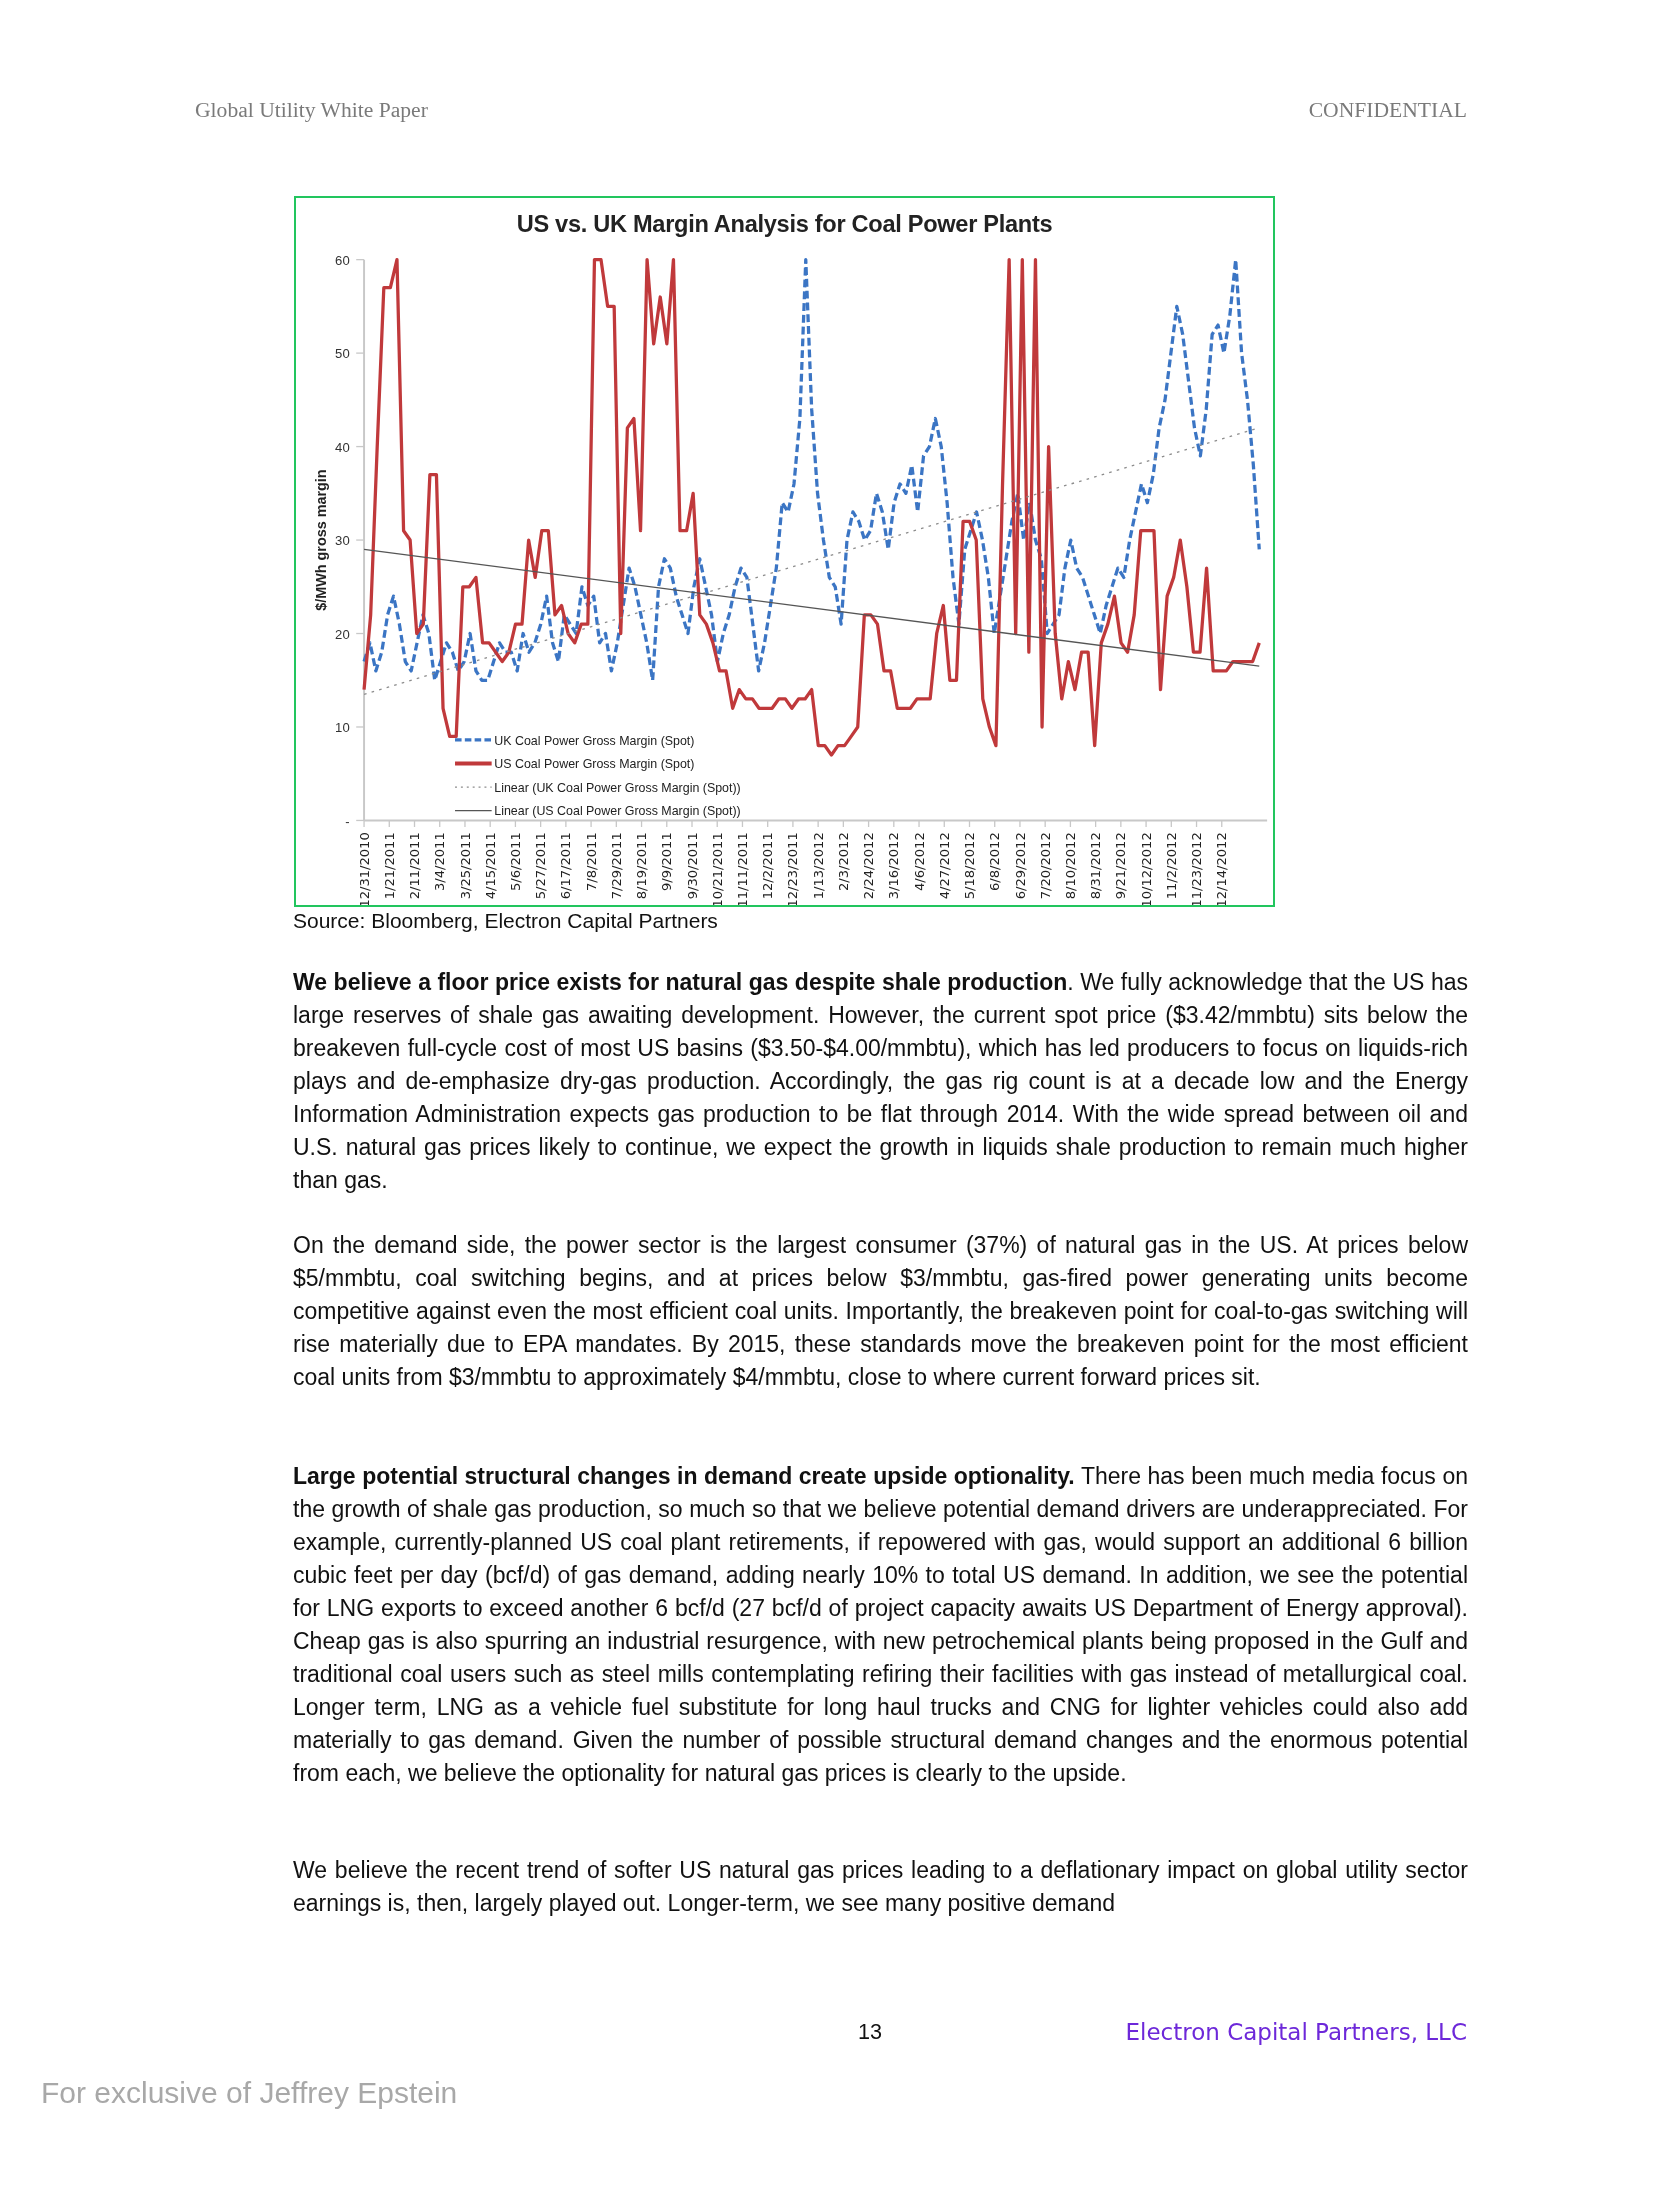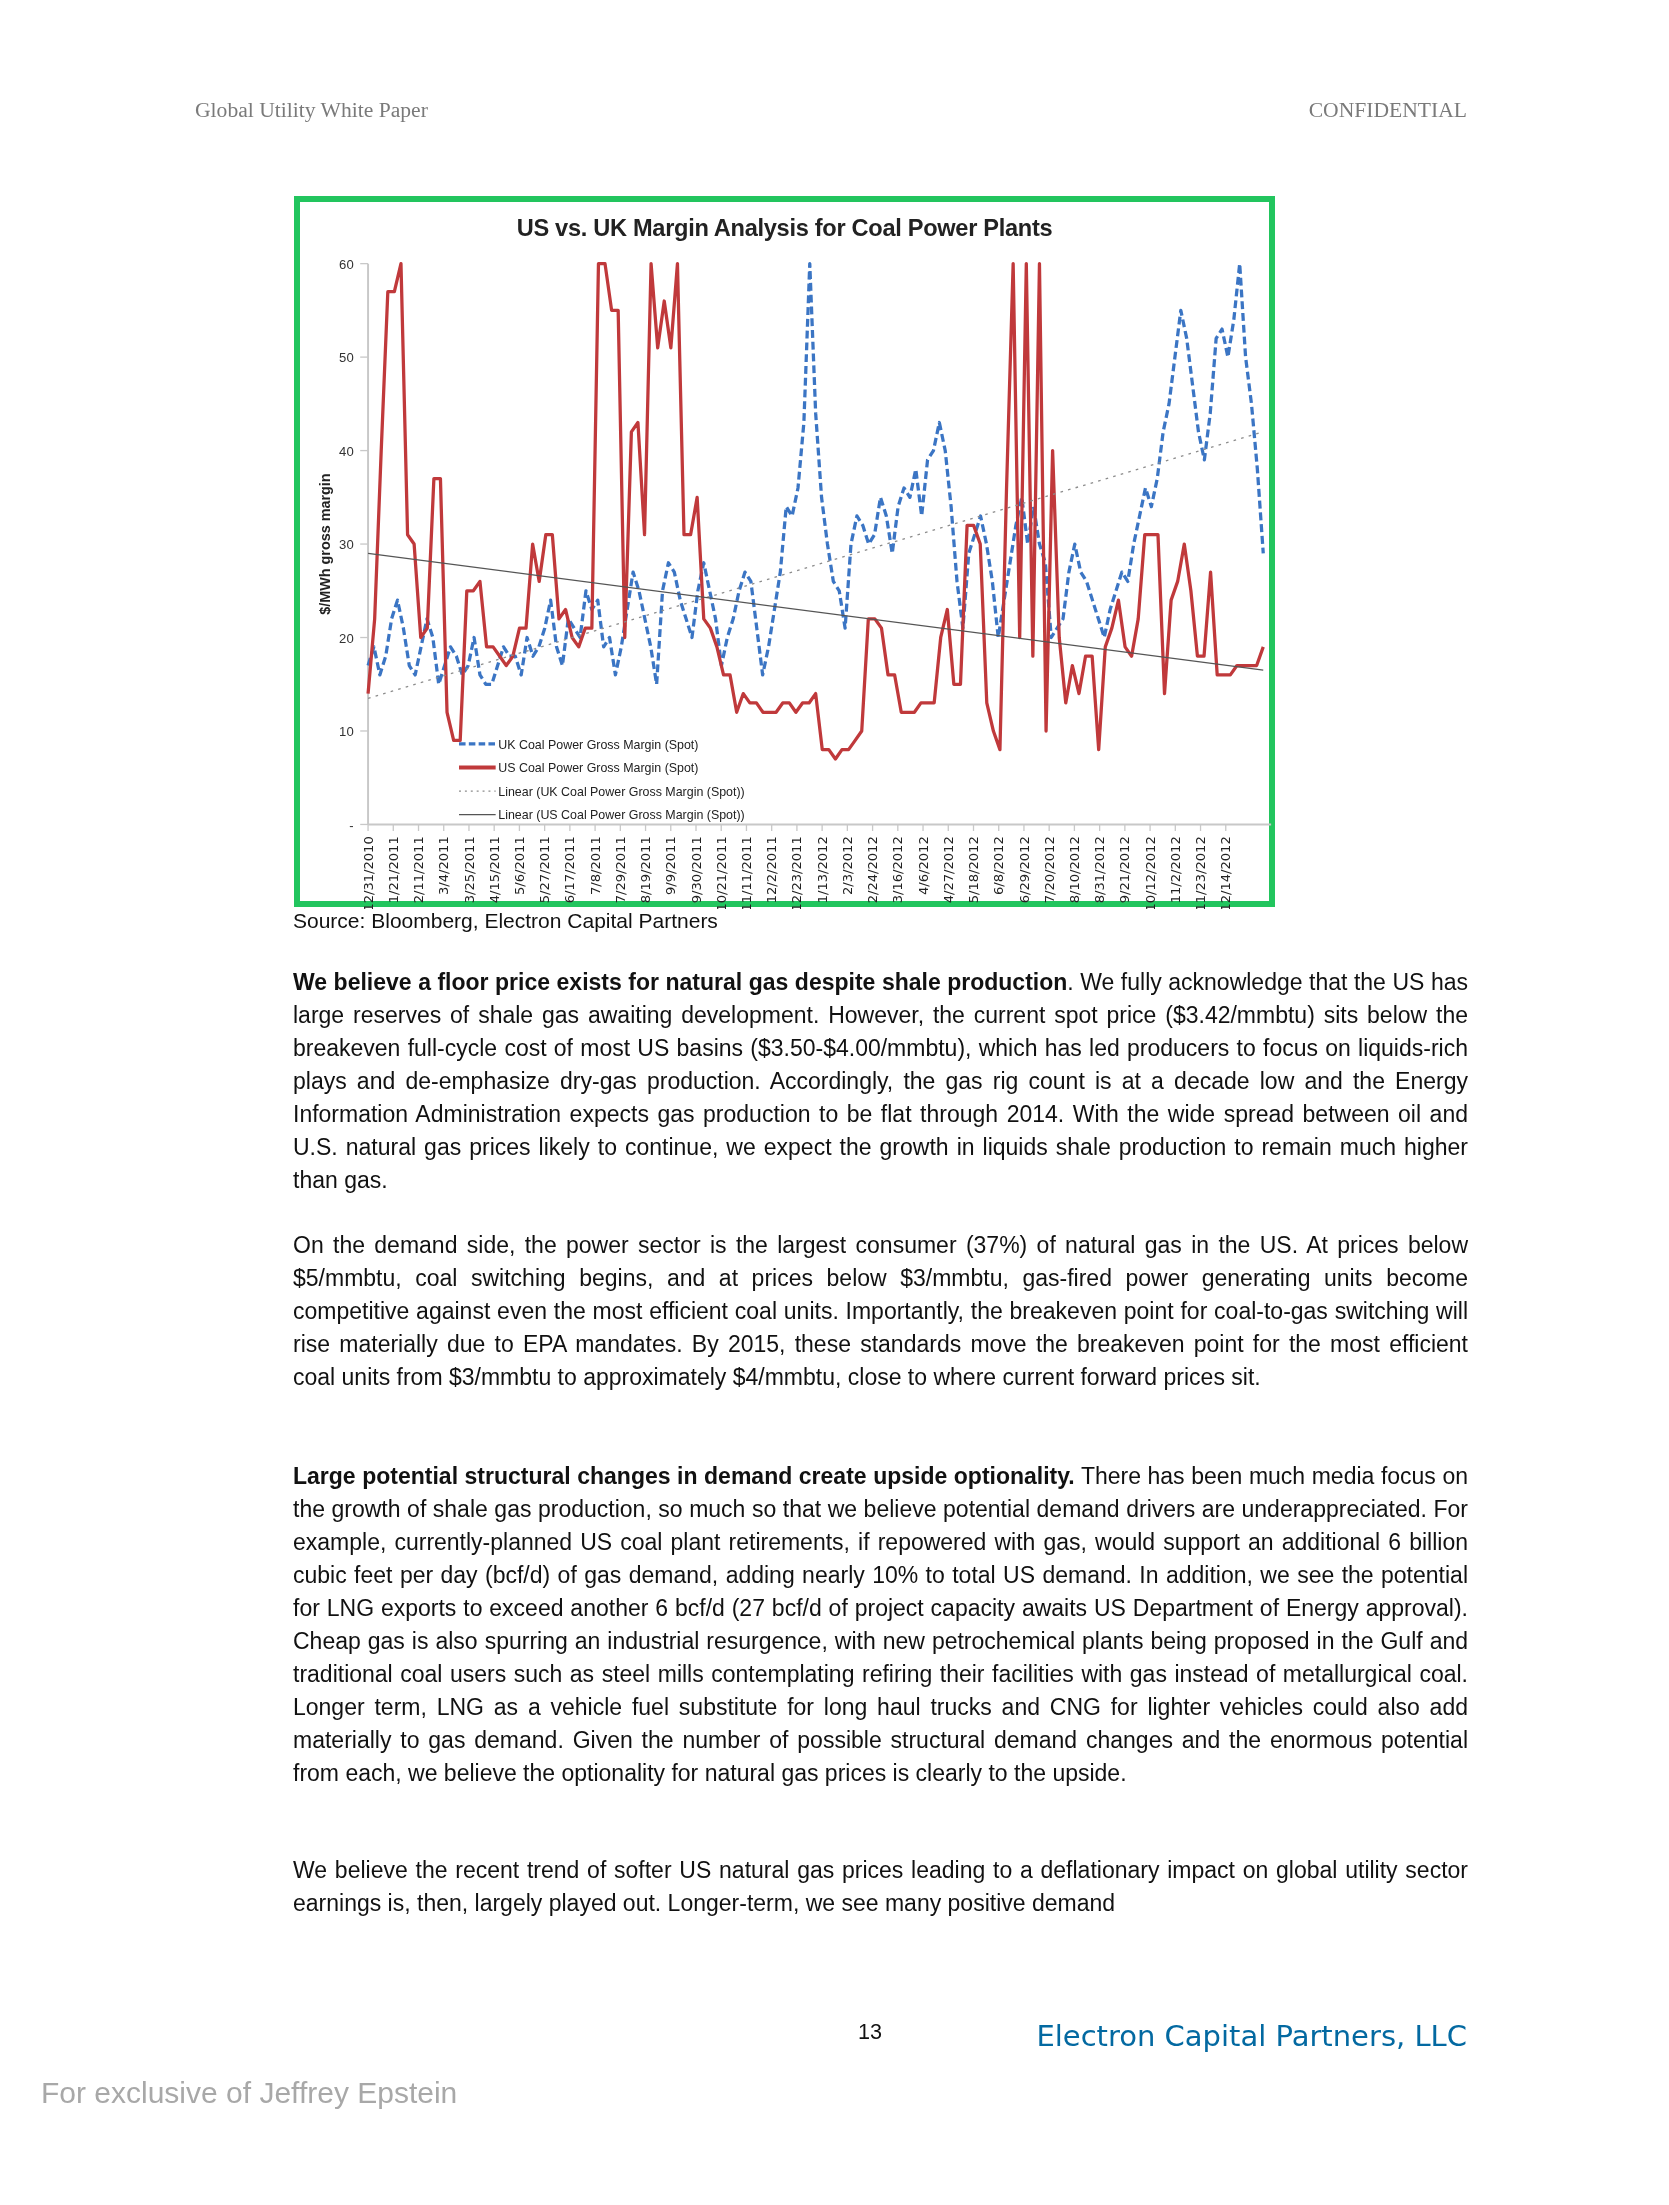--- a/index.html
+++ b/index.html
@@ -1,31 +1,31 @@
 <!DOCTYPE html>
 <html style="font-size:10.5px"><head>
 <meta charset="utf-8">
 <style>
   html, body { margin: 0; padding: 0; background: #ffffff; }
   body { width: 1669px; height: 2205px; position: relative; overflow: hidden; font-family: "Liberation Sans", sans-serif; }
   .hdr { position: absolute; top: 98px; font-family: Liberation Serif, serif; font-size: 21.6px; color: #7a7a7a; }
   .hdr-left { left: 195px; }
   .hdr-right { right: 202px; margin-left: 48px; }
-  .chart-box { position: absolute; left: 294px; top: 196px; width: 981px; height: 711px; border: 6px solid #22c55e; box-sizing: border-box; background: #fff; }
+  .chart-box { position: absolute; left: 294px; top: 196px; width: 981px; height: 711px; border: 2px solid #22c55e; box-sizing: border-box; background: #fff; }
   .chart-title { position: absolute; left: 0; right: 0; top: 13px; text-align: center; font-family: "Liberation Sans", sans-serif; font-weight: bold; font-size: 23.6px; color: #222; letter-spacing: -0.3px; }
   .chart-svg { position: absolute; left: 0; top: 0; }
   .source { position: absolute; left: 293px; top: 909px; font-family: "Liberation Sans", sans-serif; font-size: 21px; color: #111; }
   .body-text { position: absolute; left: 293px; width: 1175px; font-family: "Liberation Sans", sans-serif; font-size: 23px; line-height: 33px; color: #111; text-align: justify; }
   .body-text b { font-weight: bold; }
   .p1 { top: 966px; }
   .p2 { top: 1229px; }
   .p3 { top: 1460px; }
   .p4 { top: 1854px; }
   .footer-page { position: absolute; top: 2019px; left: 858px; font-family: Liberation Sans, sans-serif; font-size: 21.6px; color: #111; }
-  .footer-company { position: absolute; top: 2019px; right: 202px; font-family: "DejaVu Sans", sans-serif; font-size: 29px; color: #0369a1; }
+  .footer-company { position: absolute; top: 2019px; right: 202px; font-family: "DejaVu Sans", sans-serif; font-size: 23px; color: #6d28d9; }
   .watermark { position: absolute; top: 2076px; left: 41px; font-family: "Liberation Sans", sans-serif; font-size: 30px; color: #a8a8a8; }
   .bates { position: absolute; top: 2159px; right: 31px; font-family: "Liberation Sans", sans-serif; font-size: 33px; color: #000; margin-top: 45px; }
 </style>
 </head>
 <body>
 
 <div class="hdr hdr-left">Global Utility White Paper</div>
 <div class="hdr hdr-right">CONFIDENTIAL</div>
 
 <div class="chart-box">

